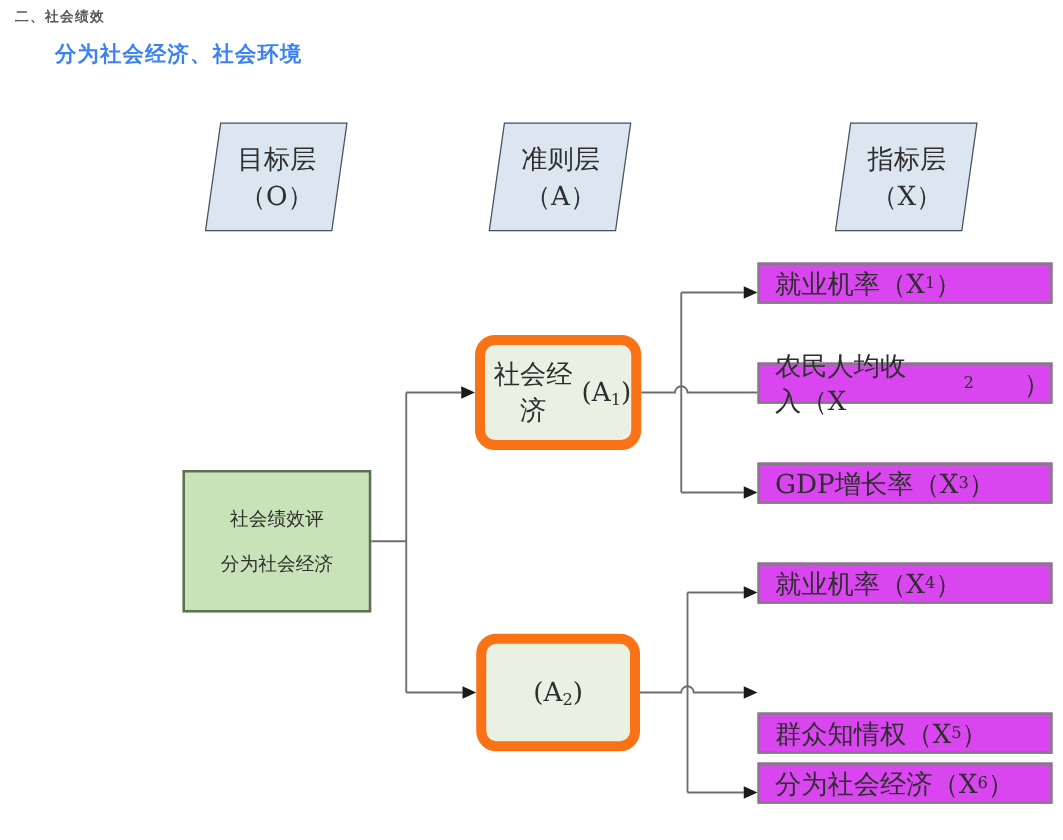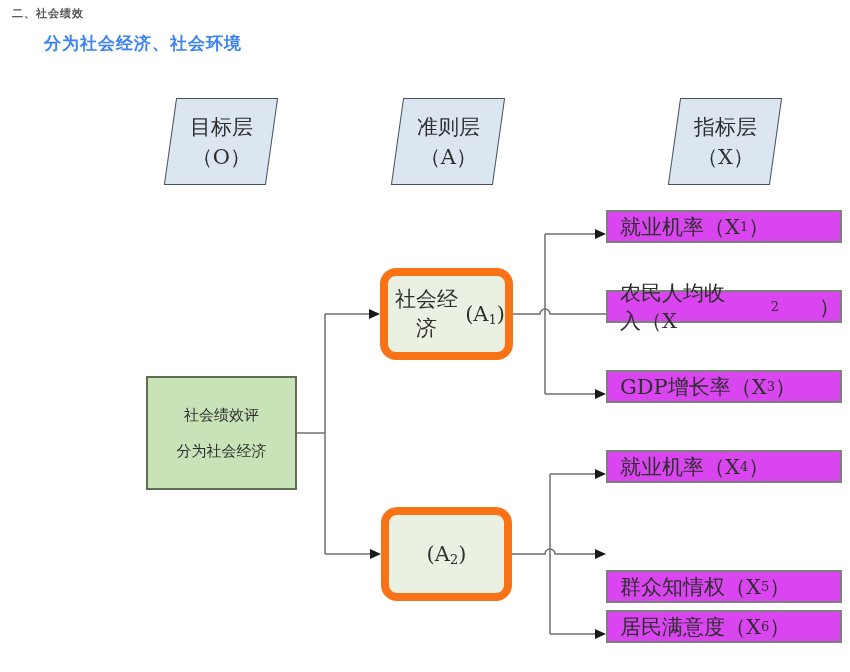--- a/index.html
+++ b/index.html
@@ -141,18 +141,18 @@
     <span>就业机率（X</span>
       <sub class="s">4</sub>
       <span>）</span>
   </div>
   <div class="indbox" style="top:530px;margin-top:40px;">
     <span>群众知情权（X</span>
       <sub class="s">5</sub>
       <span>）</span>
   </div>
   <div class="indbox" style="top:610px;">
-    <span>居民满意度（X</span>
+    <span>分为社会经济（X</span>
       <sub class="s">6</sub>
       <span>）</span>
   </div>
 
 </div>
 
 </body></html>

